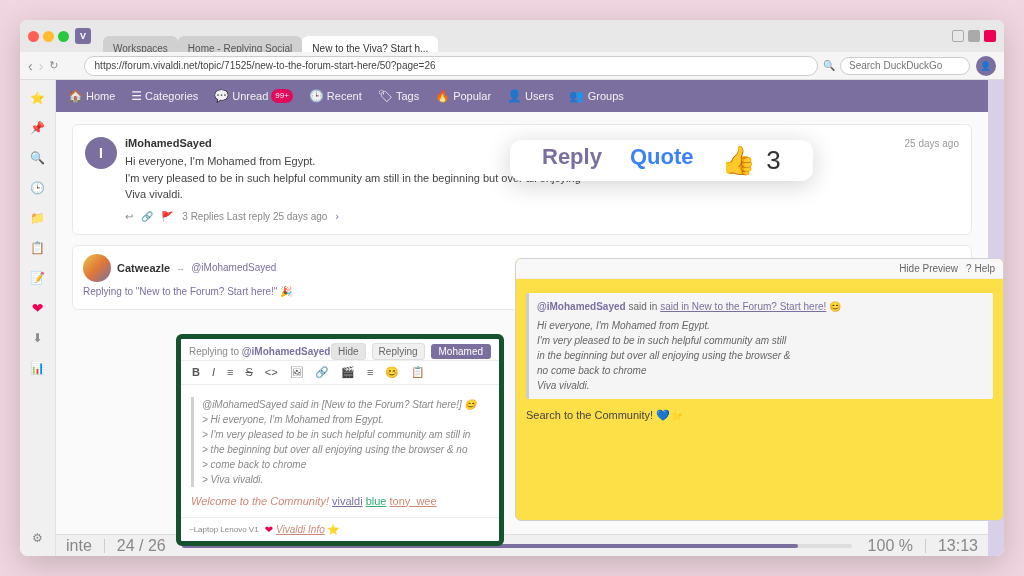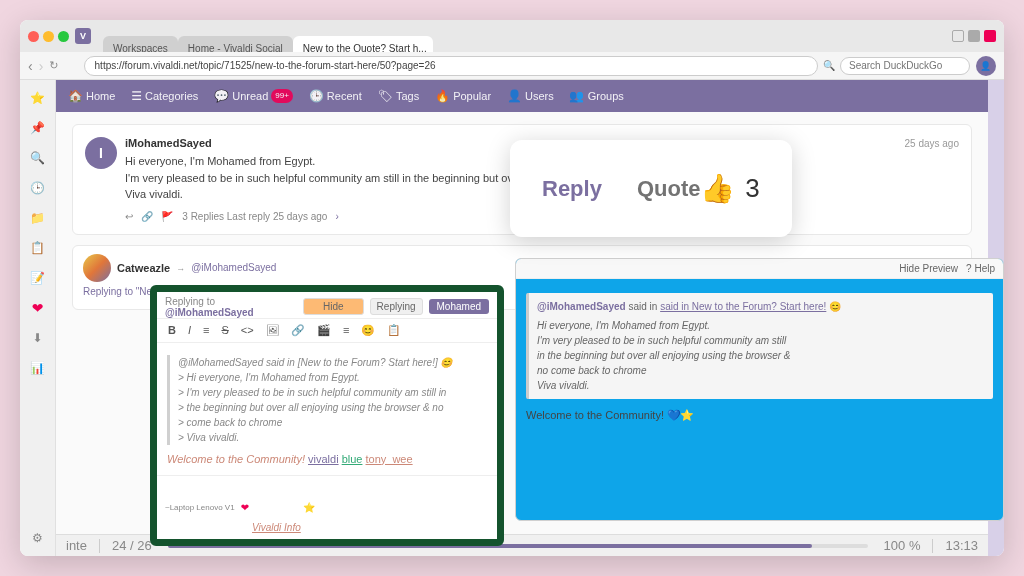--- a/index.html
+++ b/index.html
@@ -214,61 +214,60 @@
     }
 
     
     .action-popup {
       position: absolute;
       top: 140px;
       left: 510px;
       background: #fff;
       border-radius: 12px;
       box-shadow: 0 4px 24px rgba(0,0,0,0.18);
-      padding: 32px 32px;
-      display: flex;
-      align-items: center;
+      padding: 4px 32px;
+      display: flex;
+      gap: 28px;
       z-index: 100;
     }
     .popup-reply {
       font-size: 22px;
       font-weight: 700;
       color: #7b6fa0;
       cursor: pointer;
     }
     .popup-quote {
       font-size: 22px;
       font-weight: 700;
-      color: #737373;
+      color: #3b82f6;
       cursor: pointer;
-      margin-left: 35px;
     }
     .popup-like {
       display: flex;
       align-items: center;
       gap: 10px;
     }
     .like-icon {
       font-size: 28px;
       color: #aaa;
     }
     .like-count {
       font-size: 26px;
       color: #333;
       font-weight: 400;
     }
 
     
     .reply-area {
       position: absolute;
       bottom: 30px;
-      left: 150px;
+      left: 176px;
       right: 520px;
       background: #fff;
-      border: 7px solid #14532d;
+      border: 5px solid #14532d;
       border-radius: 6px;
       z-index: 50;
     }
     .editor-toolbar {
       display: flex;
       align-items: center;
       gap: 6px;
       padding: 4px 8px;
       border-bottom: 1px solid #eee;
       border-top: 1px solid #eee;
@@ -302,21 +301,21 @@
       gap: 6px;
     }
 
     
     .preview-pane {
       position: absolute;
       top: 258px;
       left: 515px;
       right: 20px;
       bottom: 55px;
-      background: #0ea5e9;
+      background: #fde047;
       border: 1px solid #d0d0d0;
       border-radius: 6px;
       z-index: 50;
       overflow: hidden;
     }
     .preview-toolbar {
       display: flex;
       align-items: center;
       justify-content: flex-end;
       gap: 8px;
@@ -366,21 +365,21 @@
     }
 
     
     .statusbar {
       height: 22px;
       background: #f0f0f0;
       border-top: 1px solid #ddd;
       display: flex;
       align-items: center;
       padding: 0 10px;
-      font-size: 13px;
+      font-size: 16px;
       color: #888;
       gap: 12px;
       flex-shrink: 0;
     }
 
     
     .vivaldi-sidebar {
       width: 16px;
       background: #d8d0e8;
       display: flex;
@@ -422,22 +421,22 @@
       <div class="browser-btn btn-close"></div>
       <div class="browser-btn btn-min"></div>
       <div class="browser-btn btn-max"></div>
     </div>
 
     <div style="width:16px;height:16px;background:#7b6fa0;border-radius:3px;display:flex;align-items:center;justify-content:center;">
       <span style="color:#fff;font-size:9px;font-weight:bold;">V</span>
     </div>
     <div class="browser-tabs">
       <div class="browser-tab">Workspaces</div>
-      <div class="browser-tab">Home - Vivaldi Social</div>
-      <div class="browser-tab active">New to the Quote? Start h...</div>
+      <div class="browser-tab">Home - Replying Social</div>
+      <div class="browser-tab active">New to the Viva? Start h...</div>
     </div>
     <div style="display:flex;gap:4px;">
       <div style="width:12px;height:12px;border:1px solid #aaa;border-radius:2px;"></div>
       <div style="width:12px;height:12px;background:#aaa;border-radius:2px;"></div>
       <div style="width:12px;height:12px;background:#e05;border-radius:2px;"></div>
     </div>
   </div>
 
   <div class="browser-addressbar">
     <span style="color:#888;font-size:14px;cursor:pointer;">‹</span>
@@ -575,21 +574,21 @@
     <span class="like-count">3</span>
   </div>
 </div>
 
 <div class="reply-area">
   <div style="display:flex;align-items:center;justify-content:space-between;padding:4px 8px 0;">
     <div style="font-size:10px;color:#888;">
       Replying to <span style="color:#7b6fa0;font-weight:600;">@iMohamedSayed</span>
     </div>
     <div style="display:flex;gap:6px;align-items:center;">
-      <span style="font-size:10px;color:#666;cursor:pointer;background:#fdba74;padding:2px 19px;border-radius:3px;border:1px solid #ddd;">Hide</span>
+      <span style="font-size:10px;color:#666;cursor:pointer;background:#e5e5e5;padding:2px 6px;border-radius:3px;border:1px solid #ddd;">Hide</span>
       <span style="font-size:10px;color:#666;cursor:pointer;background:#f0f0f0;padding:2px 6px;border-radius:3px;border:1px solid #ddd;">Replying</span>
       <span style="font-size:10px;color:#fff;cursor:pointer;background:#7b6fa0;padding:2px 8px;border-radius:3px;">Mohamed</span>
     </div>
   </div>
   <div class="editor-toolbar">
     <span class="toolbar-btn"><b>B</b></span>
     <span class="toolbar-btn"><i>I</i></span>
     <span class="toolbar-btn">≡</span>
     <span class="toolbar-btn"><s>S</s></span>
     <span class="toolbar-btn">&lt;&gt;</span>
@@ -610,21 +609,21 @@
       <div>&gt; Viva vivaldi.</div>
     </div>
     <div style="margin-top:6px;font-size:11px;color:#c87;font-style:italic;">
       Welcome to the Community! <span style="color:#7b6fa0;text-decoration:underline;font-style:normal;cursor:pointer;">vivaldi</span> <span style="color:#3a7;text-decoration:underline;font-style:normal;cursor:pointer;">blue</span> <span style="color:#c87;text-decoration:underline;font-style:normal;cursor:pointer;">tony_wee</span>
     </div>
   </div>
   <div class="editor-footer">
     <span style="font-size:8px;color:#888;">~Laptop Lenovo V1</span>
     <div style="display:flex;align-items:center;gap:3px;">
       <span style="color:#e05;font-size:10px;">❤</span>
-      <span style="font-size:10px;color:#c87;font-style:italic;text-decoration:underline;cursor:pointer;margin-top:40px;">Vivaldi Info</span>
+      <span style="font-size:10px;color:#c87;font-style:italic;text-decoration:underline;cursor:pointer;">Vivaldi Info</span>
       <span style="color:#e8c84a;font-size:10px;">⭐</span>
     </div>
   </div>
 </div>
 
 <div class="preview-pane">
   <div class="preview-toolbar">
     <span class="preview-btn">Hide Preview</span>
     <span class="preview-btn">? Help</span>
   </div>
@@ -635,15 +634,15 @@
       <span style="color:#7b6fa0;text-decoration:underline;cursor:pointer;">said in New to the Forum? Start here!</span>
       <span> 😊</span>
       <div style="margin-top:4px;font-style:italic;">
         <div>Hi everyone, I'm Mohamed from Egypt.</div>
         <div>I'm very pleased to be in such helpful community am still</div>
         <div>in the beginning but over all enjoying using the browser &amp;</div>
         <div>no come back to chrome</div>
         <div>Viva vivaldi.</div>
       </div>
     </div>
-    <div style="margin-top:8px;font-size:11px;">Welcome to the Community! 💙⭐</div>
+    <div style="margin-top:8px;font-size:11px;">Search to the Community! 💙⭐</div>
   </div>
 </div>
 
 </body></html>

